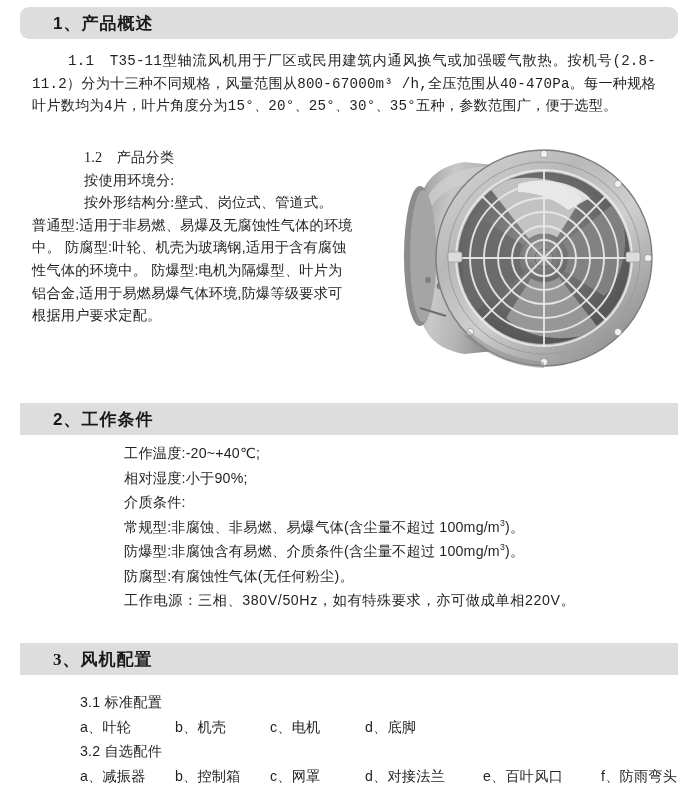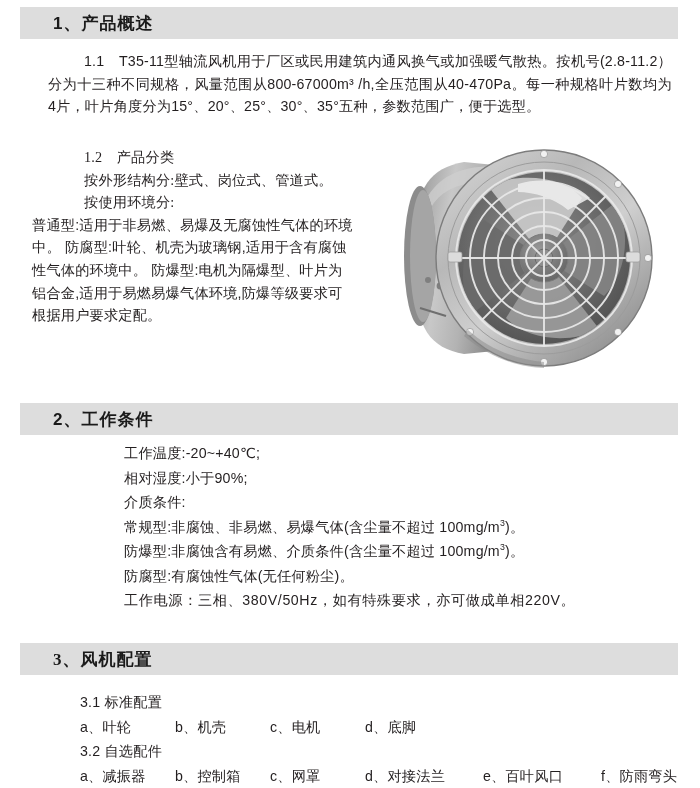--- a/index.html
+++ b/index.html
@@ -36,41 +36,42 @@
     left: 33px;
     top: 50%;
     transform: translateY(-50%);
     font-size: 17px;
     font-weight: bold;
     letter-spacing: 1px;
     color: #1a1a1a;
     white-space: nowrap;
   }
 
-  #bar-1 { top: 7px; }
+  #bar-1 { top: 7px; border-radius: 9px; }
   #bar-2 { top: 403px; }
   #bar-3 { top: 643px; font-family: Liberation Serif, serif; }
 
   
   .para {
     position: absolute;
     font-size: 14.2px;
     line-height: 22.6px;
     color: #231f20;
     letter-spacing: 0.2px;
   }
 
   
   #p-11 {
-    left: 48px;
+    left: 32px;
     top: 50px;
     width: 624px;
     text-align: justify;
     text-justify: inter-character;
     text-indent: 36px;
+    font-family: Liberation Mono, monospace;
   }
 
   
   #block-12 {
     left: 32px;
     top: 146px;
     width: 322px;
   }
   #block-12 .ln {
     display: block;
@@ -148,22 +149,22 @@
 <div class="page">
 
   <div class="section-bar" id="bar-1">
     <span class="section-title">1、产品概述</span>
   </div>
 
   <div class="para" id="p-11">1.1　T35-11型轴流风机用于厂区或民用建筑内通风换气或加强暖气散热。按机号(2.8-11.2）分为十三种不同规格，风量范围从800-67000m³ /h,全压范围从40-470Pa。每一种规格叶片数均为4片，叶片角度分为15°、20°、25°、30°、35°五种，参数范围广，便于选型。</div>
 
   <div class="para" id="block-12">
     <span class="ln ind">1.2　产品分类</span>
+    <span class="ln ind">按使用环境分:</span>
     <span class="ln ind">按外形结构分:壁式、岗位式、管道式。</span>
-    <span class="ln ind">按使用环境分:</span>
     <span class="wrapline">普通型:适用于非易燃、易爆及无腐蚀性气体的环境中。</span>
     <span class="wrapline">防腐型:叶轮、机壳为玻璃钢,适用于含有腐蚀性气体的环境中。</span>
     <span class="wrapline">防爆型:电机为隔爆型、叶片为铝合金,适用于易燃易爆气体环境,防爆等级要求可根据用户要求定配。</span>
   </div>
 
   <div class="photo">
     <svg width="300" height="230" viewBox="0 0 300 230">
       <defs>
         <linearGradient id="gBody" x1="0" y1="0" x2="1" y2="0.25">
           <stop offset="0%" stop-color="#737373"></stop>

